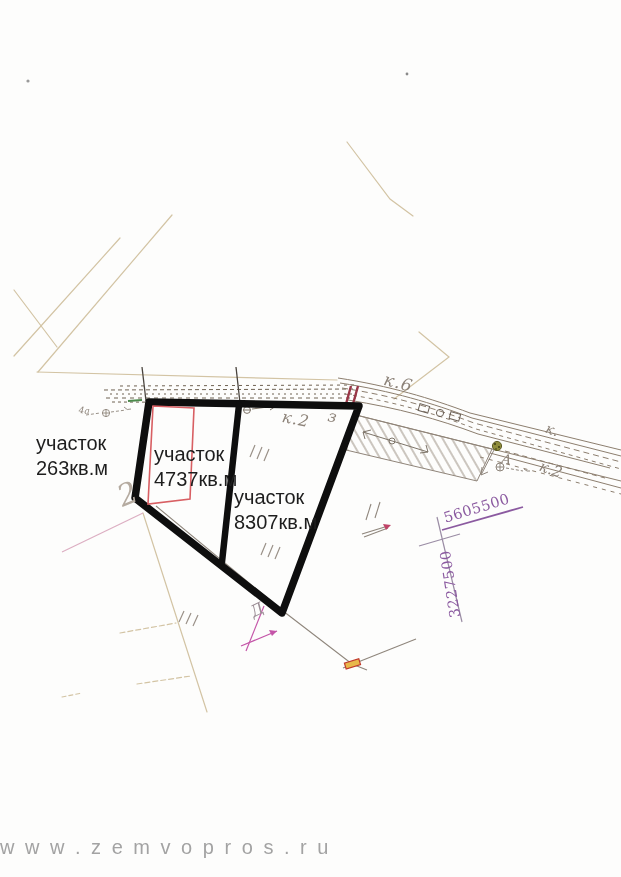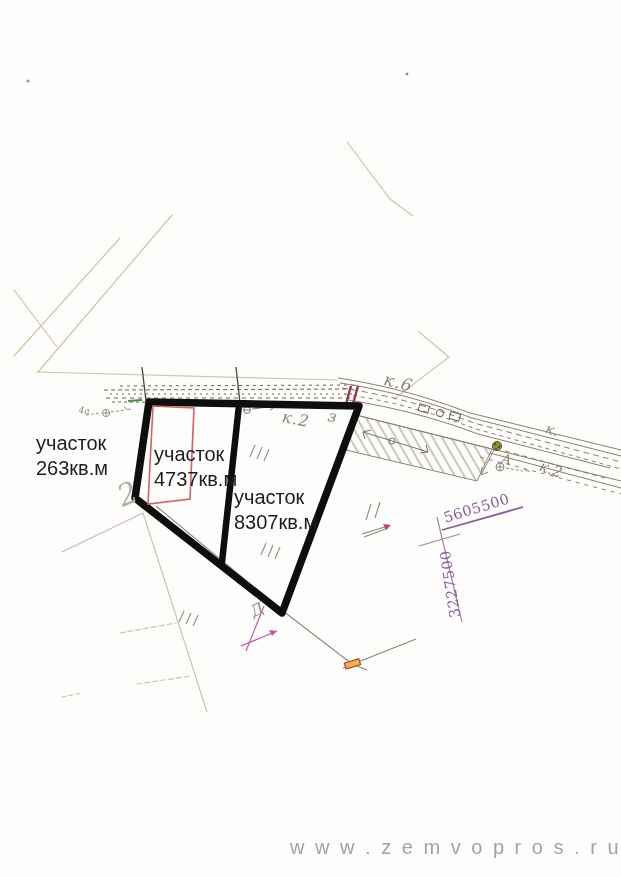--- a/index.html
+++ b/index.html
@@ -6,21 +6,21 @@
   .stage{
     position:relative;width:621px;height:877px;background:#fdfdfc;overflow:hidden;
     font-family:"Liberation Sans",sans-serif;
   }
   .map-svg{position:absolute;left:0;top:0;}
   .lbl{position:absolute;white-space:nowrap;}
   .plot-label{font-size:20px;line-height:25px;color:#1e1e1e;}
   .pencil{font-family:"DejaVu Serif",serif;font-style:italic;color:#8d8379;transform-origin:0 0;}
   .purple{font-family:"DejaVu Serif",serif;color:#8b5aa0;letter-spacing:0.5px;font-size:14.5px;}
   .watermark{
-    position:absolute;left:0;top:836px;width:100%;text-align:right;
+    position:absolute;left:0;top:836px;width:100%;text-align:left;
     font-size:20px;letter-spacing:2.5px;color:#a3a3a3;
   }
   .k6{left:387px;top:369px;font-size:17px;transform:rotate(15deg);letter-spacing:1px;}
   .k2mid{left:284px;top:407px;font-size:16px;transform:rotate(11deg);letter-spacing:1px;}
   .z3{left:330px;top:406px;font-size:16px;transform:rotate(12deg);}
   .kright{left:549px;top:420px;font-size:14px;transform:rotate(20deg);}
   .k2right{left:543px;top:457px;font-size:15px;transform:rotate(20deg);}
   .aletter{left:503px;top:451px;font-size:13px;transform:rotate(10deg);}
   .sk2{left:112px;top:481px;font-size:30px;transform:rotate(-22deg);color:#b5aba0;}
   .skd{left:247px;top:604px;font-size:16px;transform:rotate(-26deg);color:#9b8d95;}

